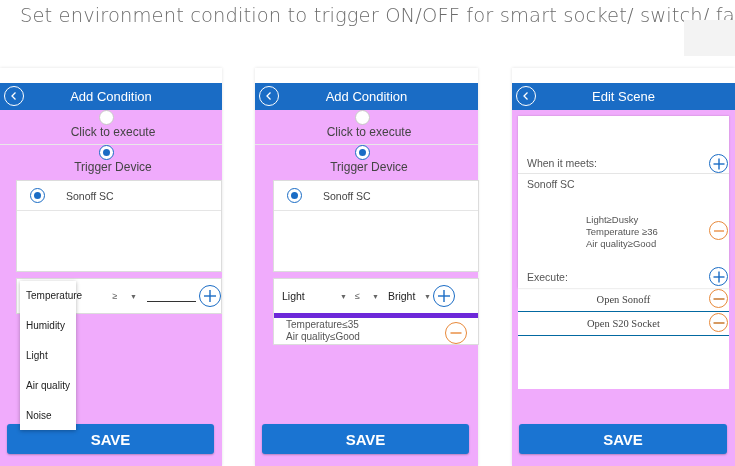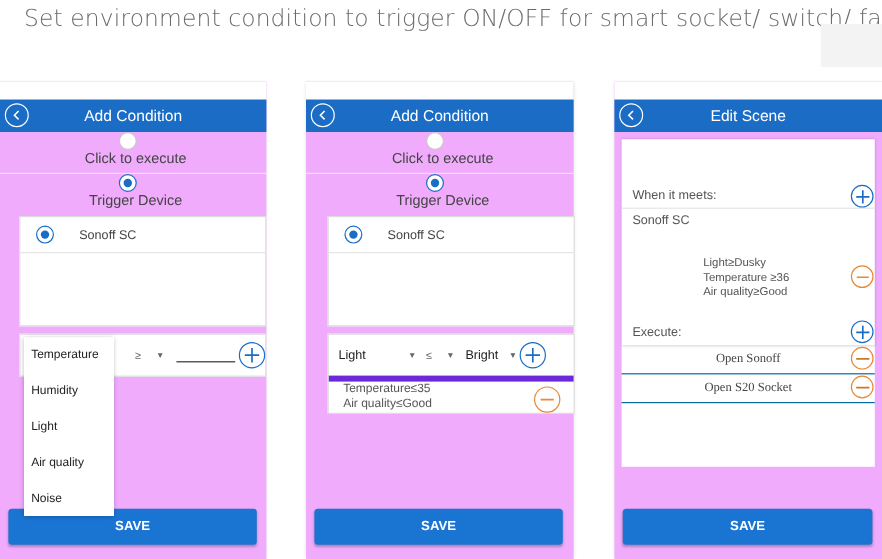--- a/index.html
+++ b/index.html
@@ -70,27 +70,27 @@
   .value-line { width: 50px; border-bottom: 1px solid #333; height: 12px; }
 
   .cond-list-row {
     border-top: 5px solid #6d28d9; height: 31px; display: flex; align-items: center; padding-left: 12px;
     font-size: 10px; color: #555; line-height: 12px; position: relative;
   }
   .cond-list-row .minus-icon { position: absolute; right: 11px; top: 4px; }
 
   .save-btn {
     position: absolute; left: 7px; width: 207px; height: 30px; top: 356px;
-    background: #1a74d2; color: #fff; font-size: 11px; font-weight: bold; border-radius: 3px;
+    background: #1a74d2; color: #fff; font-size: 15px; font-weight: bold; border-radius: 3px;
     display: flex; align-items: center; justify-content: center;
     box-shadow: 0 1px 2px rgba(0,0,0,0.25); cursor: pointer;
   }
 
   .dropdown {
-    position: absolute; left: 20px; top: 281px; width: 75px; height: 149px;
+    position: absolute; left: 20px; top: 281px; width: 56px; height: 149px;
     background: #fff; box-shadow: 0 1px 4px rgba(0,0,0,0.3); z-index: 5;
   }
   .dropdown-item { height: 29.8px; display: flex; align-items: center; padding-left: 6px; font-size: 10px; color: #222; cursor: pointer; }
 
   
   .scene-card {
     margin: 6px 0 0 6px; width: 211px; height: 148px; background: #fff;
     box-shadow: 0 0 2px rgba(0,0,0,0.2); position: relative;
   }
   .scene-name {

